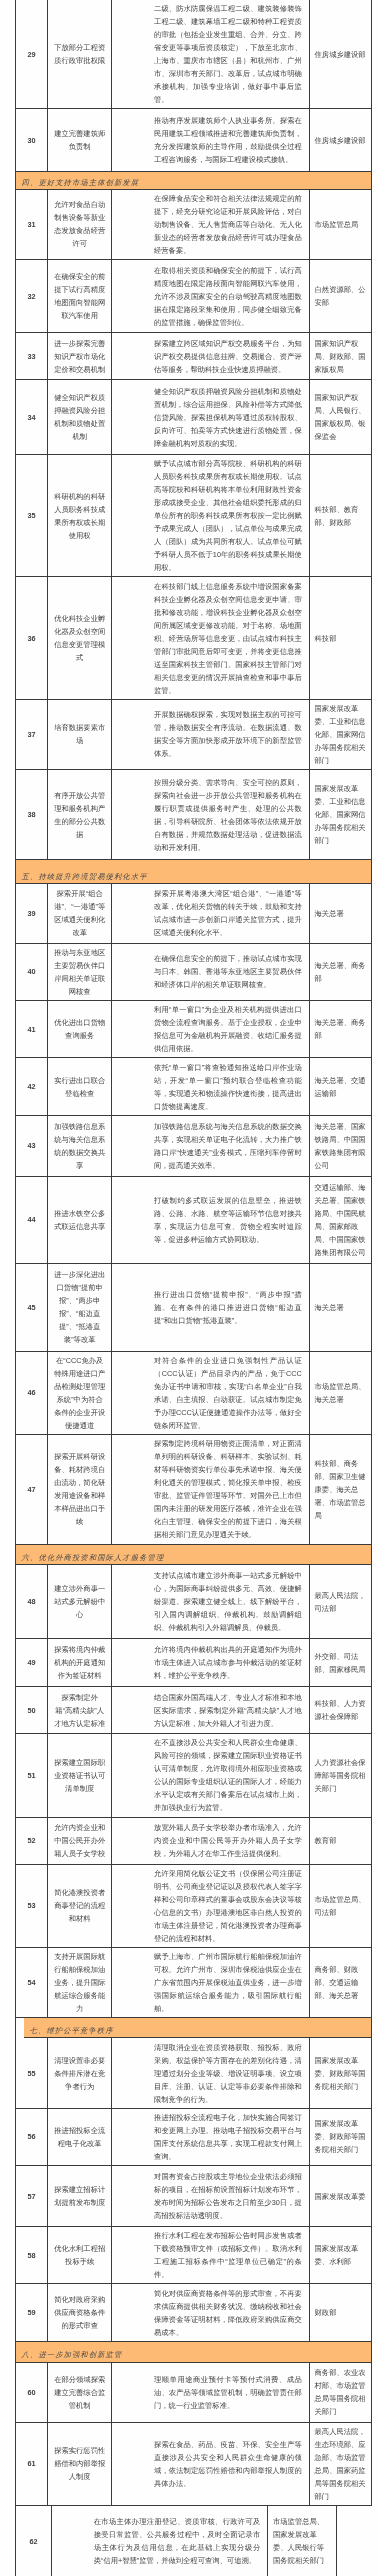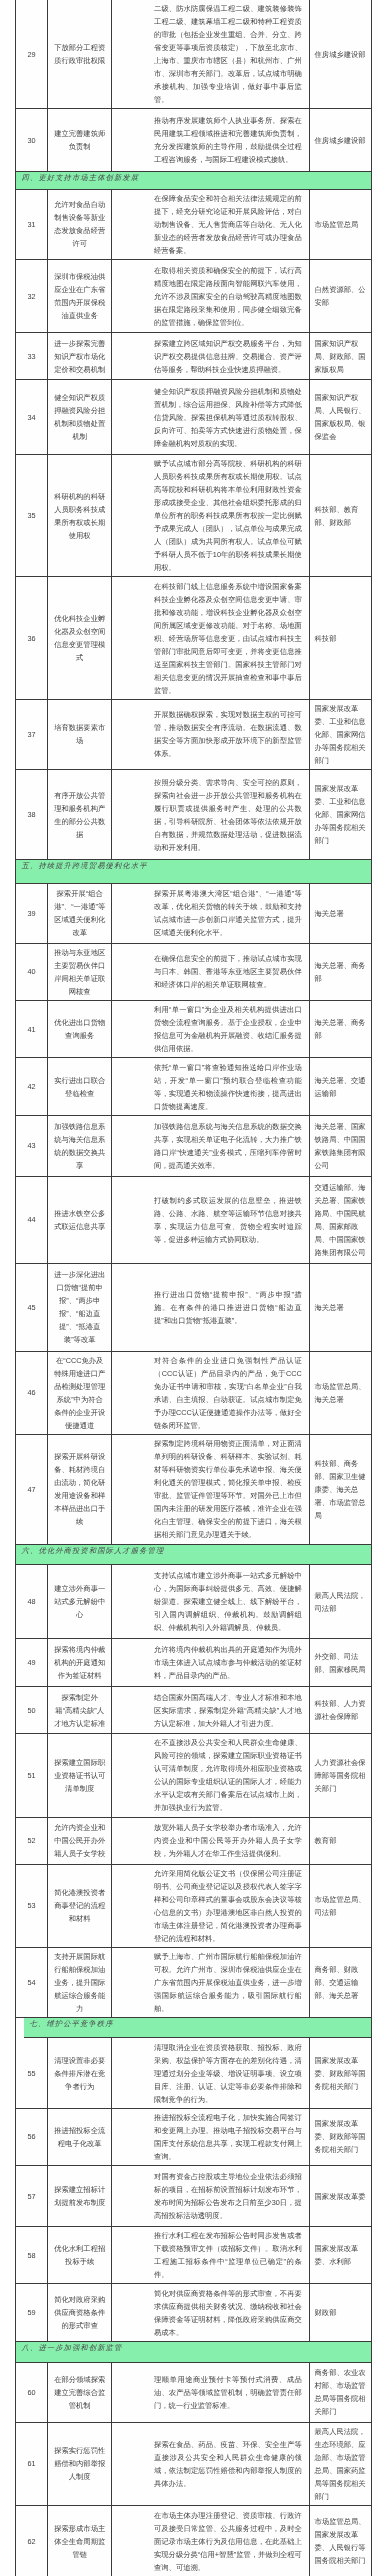--- a/index.html
+++ b/index.html
@@ -30,20 +30,21 @@
     display: flex;
     align-items: center;
     font-size: 7.3px;
     line-height: 13px;
     overflow: hidden;
   }
   .c-no {
     width: 36px;
     justify-content: center;
     text-align: center;
+    font-weight: bold;
   }
   .c-title {
     width: 71px;
     padding: 2.2px 5px;
     text-align: center;
   }
   .c-desc {
     width: 181px;
     padding: 2.2px 6.7px;
     text-align: justify;
@@ -52,29 +53,29 @@
   .c-dept {
     width: 69px;
     padding: 2.2px 5px;
     text-align: left;
     align-items: center;
   }
   .cell > span { display: block; width: 100%; }
   .section-row {
     box-sizing: border-box;
     display: flex;
-    align-items: flex-start;
+    align-items: flex-end;
     border-bottom: 0.6px solid #3a3a3a;
     border-right: 0.6px solid #3a3a3a;
     padding: 1.1px 2.2px 1.1px 5.6px;
     font-size: 7.3px;
     font-style: italic;
     letter-spacing: 1.1px;
     color: #474747;
-    background: #86efac;
+    background: #fdba74;
   }
 </style>
 </head>
 <body>
 
 <div class="page">
   <div class="doc-table" id="doc-table">
   <div class="row" style="min-height: 103px;">
     <div class="cell c-no">
           <span>29</span>
@@ -122,21 +123,21 @@
     <div class="cell c-dept">
           <span>市场监管总局</span>
         </div>
   </div>
 
   <div class="row" style="min-height: 73px;">
     <div class="cell c-no">
           <span>32</span>
         </div>
     <div class="cell c-title">
-          <span>深圳市保税油供应企业在广东省范围内开展保税油直供业务</span>
+          <span>在确保安全的前提下试行高精度地图面向智能网联汽车使用</span>
         </div>
     <div class="cell c-desc">
           <span>在取得相关资质和确保安全的前提下，试行高精度地图在限定路段面向智能网联汽车使用，允许不涉及国家安全的自动驾驶高精度地图数据在限定路段采集和使用，同步健全细致完备的监管措施，确保监管到位。</span>
         </div>
     <div class="cell c-dept">
           <span>自然资源部、公安部</span>
         </div>
   </div>
 
   <div class="row" style="min-height: 47px;">
@@ -388,21 +389,21 @@
   </div>
 
   <div class="row" style="min-height: 48px;">
     <div class="cell c-no">
           <span>49</span>
         </div>
     <div class="cell c-title">
           <span>探索将境内仲裁机构的开庭通知作为签证材料</span>
         </div>
     <div class="cell c-desc">
-          <span>允许将境内仲裁机构出具的开庭通知作为境外市场主体进入试点城市参与仲裁活动的签证材料，产品目录内的产品。</span>
+          <span>允许将境内仲裁机构出具的开庭通知作为境外市场主体进入试点城市参与仲裁活动的签证材料，维护公平竞争秩序。</span>
         </div>
     <div class="cell c-dept">
           <span>外交部、司法部、国家移民局</span>
         </div>
   </div>
 
   <div class="row" style="min-height: 47px;">
     <div class="cell c-no">
           <span>50</span>
         </div>
@@ -587,23 +588,20 @@
         </div>
     <div class="cell c-dept">
           <span>最高人民法院，生态环境部、应急部、市场监管总局、国家药监局等国务院相关部门</span>
         </div>
   </div>
 
   <div class="row" style="min-height: 72px;">
     <div class="cell c-no">
           <span>62</span>
         </div>
-    <div class="cell c-title">
-          <span>探索形成市场主体全生命周期监管链</span>
-        </div>
     <div class="cell c-desc">
           <span>在市场主体办理注册登记、资质审核、行政许可及接受日常监管、公共服务过程中，及时全面记录市场主体行为及信用信息，在此基础上实现分级分类“信用+智慧”监管，并做到全程可查询、可追溯。</span>
         </div>
     <div class="cell c-dept">
           <span>市场监管总局、国家发展改革委、人民银行等国务院相关部门</span>
         </div>
   </div>
 
   <div class="row" style="min-height: 115px;">
     <div class="cell c-no">

